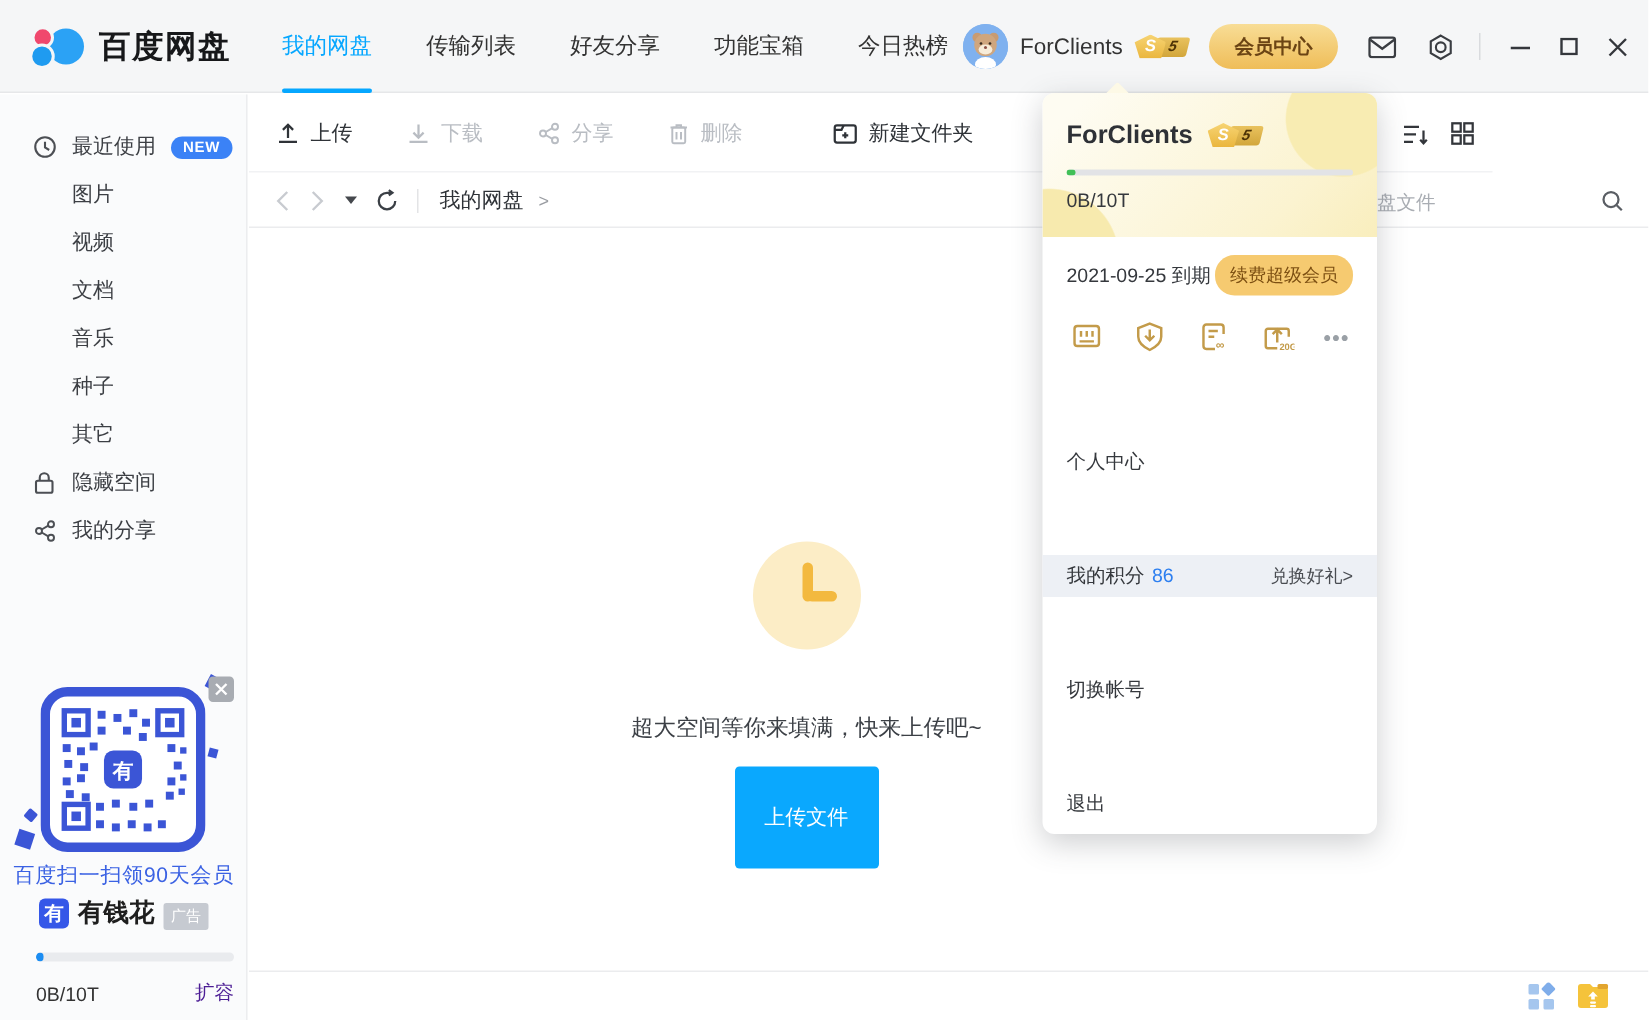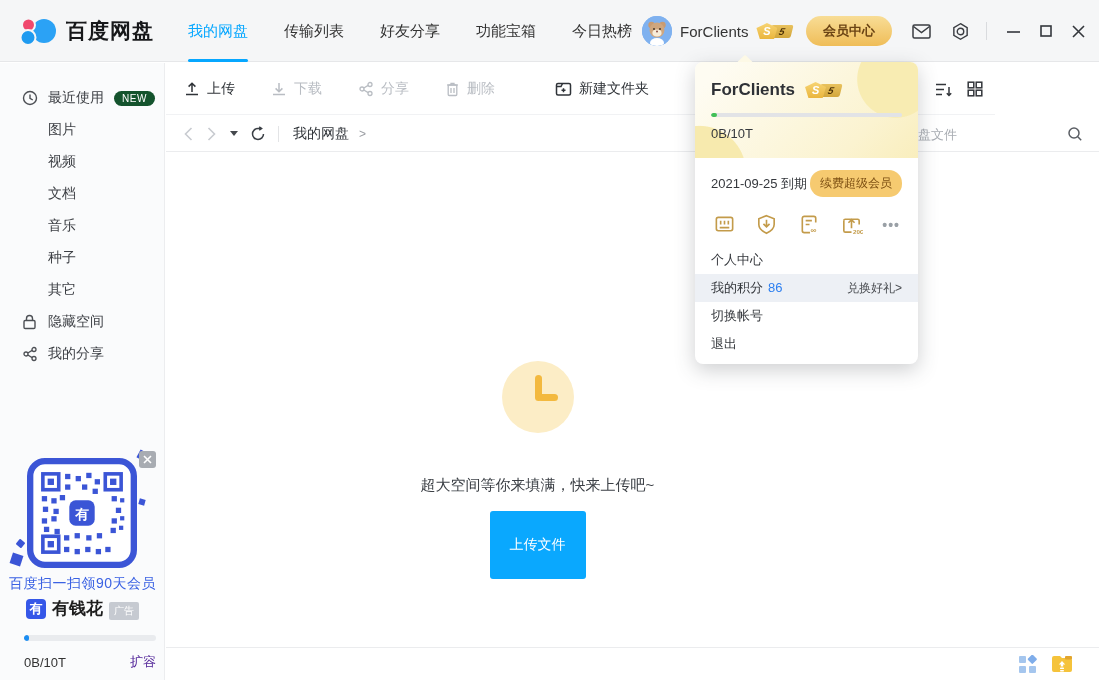--- a/index.html
+++ b/index.html
@@ -27,21 +27,21 @@
   .win-btn { margin-left:20px; display:flex; align-items:center; cursor:pointer; color:#34373c; }
 
   
   .sidebar { position:absolute; left:0; top:63px; width:165px; height:617px; background:#fafbfc; border-right:1px solid #ecedef; }
   .side-item { position:relative; height:32px; display:flex; align-items:center; font-size:14px; color:#3c3f44; cursor:pointer; padding-left:22px; }
   .side-item .s-icon { width:16px; height:16px; margin-right:10px; display:flex; align-items:center; color:#4c4f54; }
   .side-item.sub { padding-left:48px; }
   .side-item.active { background:#e2f2fd; color:#06a7ff; }
   .side-item.active::before { content:""; position:absolute; left:0; top:0; bottom:0; width:4px; background:#06a7ff; }
   .side-item.active .s-icon { color:#06a7ff; }
-  .new-badge { margin-left:10px; background:#14532d; color:#fff; font-size:10px; font-weight:400; padding:2px 8px; border-radius:9px; letter-spacing:.5px; }
+  .new-badge { margin-left:10px; background:#3b82f6; color:#fff; font-size:10px; font-weight:700; padding:2px 8px; border-radius:9px; letter-spacing:.5px; }
   .side-top { padding-top:19px; }
 
   .ad-close { position:absolute; left:139px; top:388px; width:17px; height:17px; background:#a8acb2; border-radius:3px; color:#fff; display:flex; align-items:center; justify-content:center; cursor:pointer; }
   .qr-wrap { position:absolute; left:27px; top:394px; width:110px; height:112px; }
   .cube { position:absolute; background:#3b55d6; }
   .cube1 { width:11px; height:11px; left:-16px; bottom:4px; transform:rotate(18deg); }
   .cube2 { width:7px; height:7px; left:-10px; bottom:22px; transform:rotate(40deg); border-radius:1px; }
   .cube3 { width:9px; height:9px; right:-10px; top:-6px; transform:rotate(28deg); }
   .cube4 { width:6px; height:6px; right:-8px; top:42px; transform:rotate(15deg); }
   .ad-caption { position:absolute; left:0; top:512px; width:165px; text-align:center; color:#3b62e3; font-size:14px; font-weight:500; letter-spacing:.5px; cursor:pointer; }
@@ -99,21 +99,21 @@
   .up-progress { margin-top:13px; width:191px; height:4px; background:#e2e3e6; border-radius:2px; overflow:hidden; }
   .up-progress .fill { width:6px; height:4px; background:#41c057; border-radius:2px; }
   .up-usage { margin-top:9px; font-size:13px; color:#35383d; }
   .up-renew-row { display:flex; align-items:center; justify-content:space-between; padding:12px 16px 4px; }
   .up-expiry { font-size:13px; color:#35383d; }
   .renew-btn { padding:5px 10px; background:#f6ca70; border-radius:13px; color:#7c4f12; font-size:12px; cursor:pointer; white-space:nowrap; }
   .up-icons { display:flex; align-items:center; justify-content:space-between; padding:12px 18px 10px; color:#c39b4a; }
   .up-icons .q-icon { cursor:pointer; display:flex; }
   .up-icons .more { color:#9aa0a6; font-weight:700; letter-spacing:1px; font-size:14px; }
   .up-menu { padding-bottom:6px; }
-  .up-menu-item { height:28px; line-height:28px; padding:0 16px; font-size:13px; color:#35383d; cursor:pointer; display:flex; align-items:center; }
+  .up-menu-item { height:28px; line-height:28px; padding:0 16px; font-size:13px; color:#35383d; cursor:pointer; display:flex; align-items:center;margin-top:48px; }
   .up-menu-item.hl { background:#edf0f5; }
   .pts-val { color:#2d7ff0; margin-left:5px; }
   .pts-action { margin-left:auto; color:#4a4d52; font-size:12px; }
 </style>
 </head>
 <body>
 
 <div class="app">
 
   <header class="titlebar">

